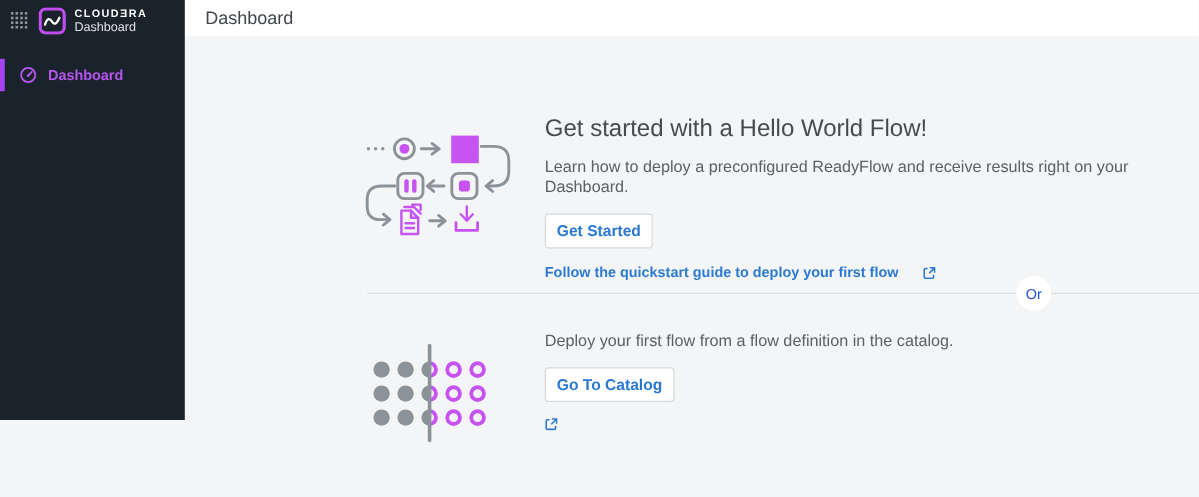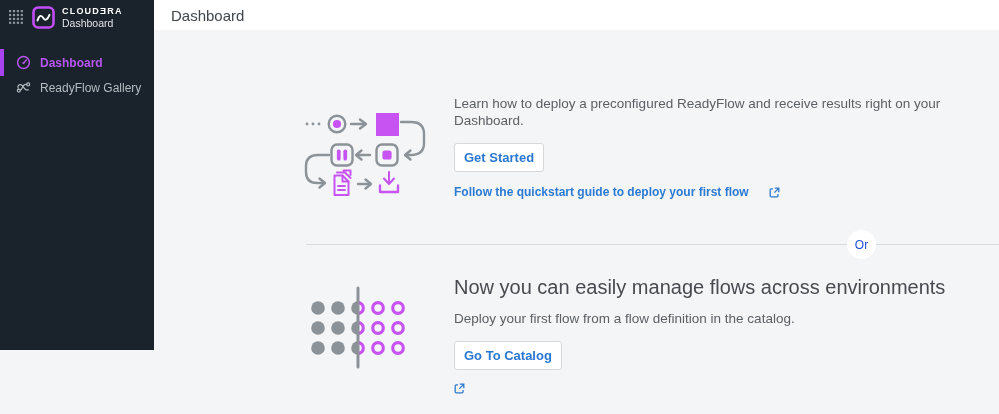--- a/index.html
+++ b/index.html
@@ -92,28 +92,20 @@
 
     <nav class="side-nav">
       <div class="nav-item active">
         <svg class="nav-icon" viewBox="0 0 15 15">
           <circle cx="7.5" cy="7.5" r="5.9" fill="none" stroke="currentColor" stroke-width="1.5"></circle>
           <line x1="7.5" y1="8" x2="10.4" y2="5" stroke="currentColor" stroke-width="1.5" stroke-linecap="round"></line>
           <circle cx="7.5" cy="8" r="1.1" fill="currentColor"></circle>
         </svg>
         <span>Dashboard</span>
       </div>
-      <div class="nav-item">
-        <svg class="nav-icon" viewBox="0 0 15 15">
-          <circle cx="2.8" cy="10.6" r="1.5" fill="none" stroke="currentColor" stroke-width="1.2"></circle>
-          <circle cx="12.2" cy="4.4" r="1.5" fill="none" stroke="currentColor" stroke-width="1.2"></circle>
-          <path d="M4.2,10 C7.5,8.8 5.5,5.6 8.8,4.6 L10.6,4.3 M2.2,8.2 C1.2,6 3,4.2 5.2,4.8 C7,5.3 7.5,8.5 10,9.8 L12.4,9.8" fill="none" stroke="currentColor" stroke-width="1.2" stroke-linecap="round"></path>
-        </svg>
-        <span>ReadyFlow Gallery</span>
-      </div>
     </nav>
   </aside>
 
   <header class="topbar">
     <h1 class="page-title">Dashboard</h1>
   </header>
 
   <main class="content">
 
     <svg class="illus1" viewBox="0 0 150 100">
@@ -150,20 +142,21 @@
         <path d="M42.5,73.5 v6 h6"></path>
         <line x1="38" y1="84" x2="45" y2="84"></line>
           <line x1="38" y1="88" x2="45" y2="88"></line>
         <line x1="89" y1="70" x2="89" y2="81"></line>
         <path d="M84,76.5 L89,82 L94,76.5"></path>
         <path d="M80,83.5 v6.5 h18 v-6.5" stroke-width="2.3"></path>
       </g>
     </svg>
 
     <section class="sec-text s1">
+      <h2 class="sec-heading">Get started with a Hello World Flow!</h2>
       <p class="sec-desc">Learn how to deploy a preconfigured ReadyFlow and receive results right on your Dashboard.</p>
       <button class="cta-btn">Get Started</button>
       <a class="cta-link">
         <span>Follow the quickstart guide to deploy your first flow</span>
         <svg class="ext-icon" viewBox="0 0 11 11">
           <path d="M4,1.8 H2.2 a1,1 0 0 0 -1,1 V8.8 a1,1 0 0 0 1,1 H8 a1,1 0 0 0 1,-1 V7" fill="none" stroke="#2b7ad3" stroke-width="1.3"></path>
           <path d="M5.8,1.2 H9.8 V5.2 M9.6,1.4 L5.4,5.6" fill="none" stroke="#2b7ad3" stroke-width="1.3"></path>
         </svg>
       </a>
     </section>
@@ -199,21 +192,20 @@
           <circle cx="72" cy="45" r="5.3"></circle>
           <circle cx="92" cy="45" r="5.3"></circle>
         <circle cx="52" cy="65" r="5.3"></circle>
           <circle cx="72" cy="65" r="5.3"></circle>
           <circle cx="92" cy="65" r="5.3"></circle>
       </g>
       <line x1="52" y1="5" x2="52" y2="84" stroke="#8b9298" stroke-width="3" stroke-linecap="round"></line>
     </svg>
 
     <section class="sec-text s2">
-      <h2 class="sec-heading">Now you can easily manage flows across environments</h2>
       <p class="sec-desc">Deploy your first flow from a flow definition in the catalog.</p>
       <button class="cta-btn">Go To Catalog</button>
       <a class="cta-link">
         <svg class="ext-icon" viewBox="0 0 11 11">
           <path d="M4,1.8 H2.2 a1,1 0 0 0 -1,1 V8.8 a1,1 0 0 0 1,1 H8 a1,1 0 0 0 1,-1 V7" fill="none" stroke="#2b7ad3" stroke-width="1.3"></path>
           <path d="M5.8,1.2 H9.8 V5.2 M9.6,1.4 L5.4,5.6" fill="none" stroke="#2b7ad3" stroke-width="1.3"></path>
         </svg>
       </a>
     </section>
 

